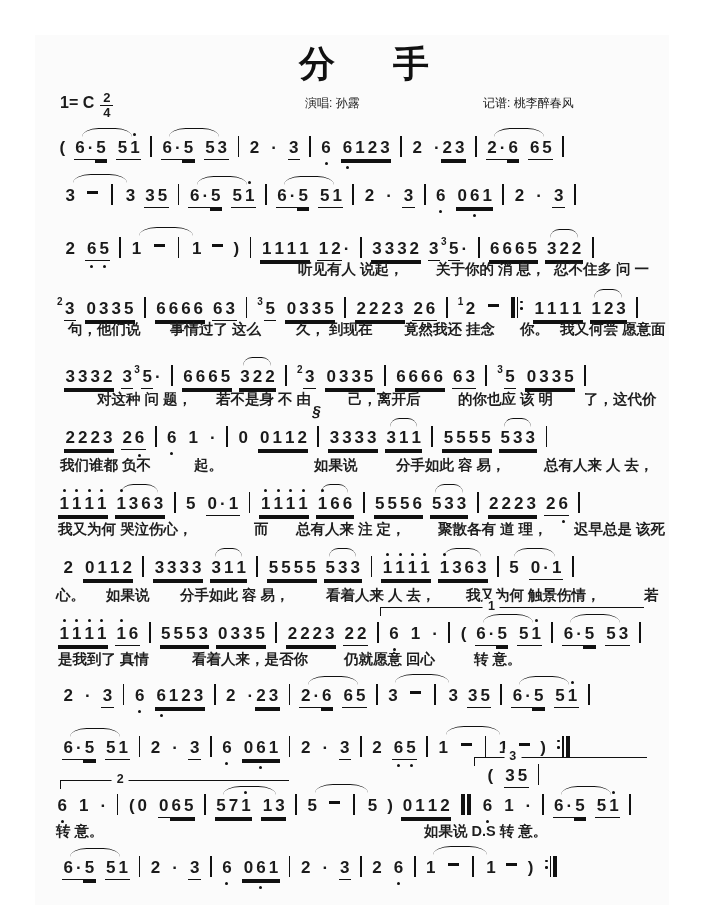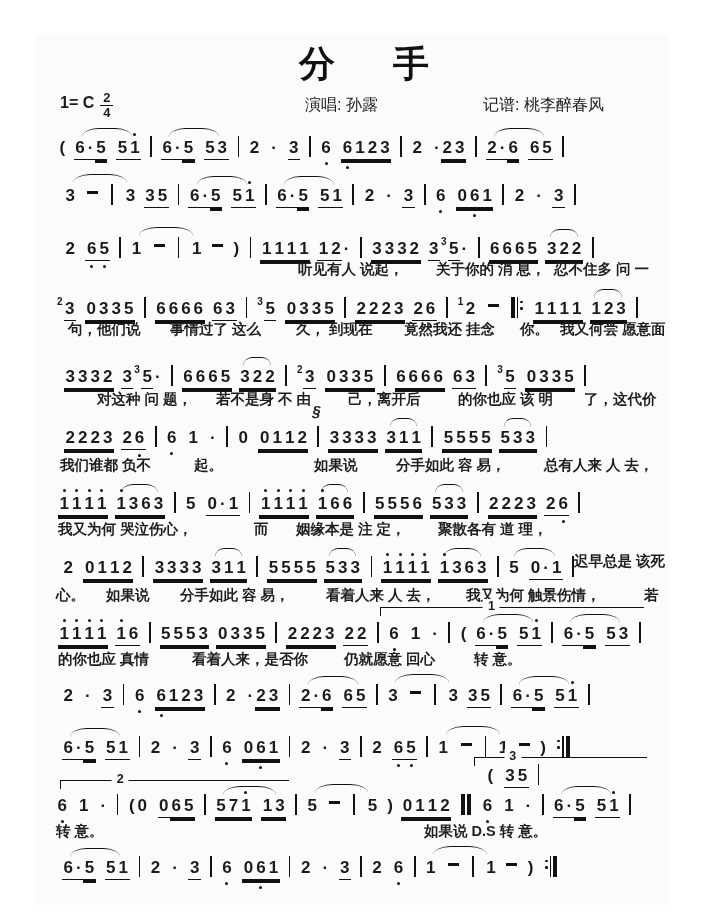--- a/index.html
+++ b/index.html
@@ -5,21 +5,21 @@
   html,body{margin:0;padding:0;background:#ffffff;}
   .page{position:relative;width:708px;height:923px;background:#ffffff;overflow:hidden;
         font-family:"Liberation Sans","DejaVu Sans",sans-serif;color:#1b1b1b;}
   .sheet-bg{position:absolute;left:35px;top:35px;width:634px;height:870px;background:#fbfbfb;}
   .title{position:absolute;top:40px;left:0;width:100%;text-align:center;font-size:36px;font-weight:bold;
          letter-spacing:58px;padding-left:78px;box-sizing:border-box;margin:0;color:#111;}
   .keysig{position:absolute;left:60px;top:92px;font-size:16px;font-weight:bold;}
   .meter{display:inline-block;vertical-align:-9px;text-align:center;font-size:13px;line-height:12px;margin-left:6px;}
   .meter .num{display:block;border-bottom:1.6px solid #111;padding:0 3px 1px;}
   .meter .den{display:block;padding-top:1px;}
-  .credit{position:absolute;top:95px;font-size:16px;}
+  .credit{position:absolute;top:95px;font-size:12px;}
   .credit.singer{left:305px;}
   .credit.notator{left:483px;text-align:right;}
   .score{position:absolute;left:0;top:0;width:708px;height:923px;}
   .mline{position:absolute;white-space:nowrap;height:24px;}
   .unit{display:inline-block;position:relative;margin-right:7px;}
   .tok{position:relative;display:inline-block;font-size:17px;line-height:20px;font-weight:bold;
        padding:0 1.5px 1px;}
   .u1{border-bottom:1.7px solid #111;}
   .u2{border-bottom:1.7px solid #111;box-shadow:0 3px 0 #111;}
   .grace{font-size:10px;vertical-align:9px;padding:0 1px;font-weight:bold;}
@@ -82,32 +82,32 @@
       <div class="lyr" style="left: 584px; top: 390px;">了，这代价</div>
       <div class="mline" style="left: 64px; top: 426px;"><span class="unit"><span class="tok u2">2</span><span class="tok u2">2</span><span class="tok u2">2</span><span class="tok u2">3</span></span><span class="unit"><span class="tok u1">2</span><span class="tok u1">6<span class="db db1"></span></span></span><span class="unit"><span class="barwrap"><span class="bar"></span></span></span><span class="unit"><span class="tok">6<span class="db"></span></span><span class="sp"></span><span class="tok">1</span><span class="sp"></span><span class="tok">·</span></span><span class="unit"><span class="barwrap"><span class="bar"></span></span></span><span class="unit"><span class="tok">0</span><span class="sp"></span><span class="tok u2">0</span><span class="tok u2">1</span><span class="tok u2">1</span><span class="tok u2">2</span></span><span class="unit"><span class="barwrap"><span class="bar"></span><span class="segno">§</span></span></span><span class="unit"><span class="tok u2">3</span><span class="tok u2">3</span><span class="tok u2">3</span><span class="tok u2">3</span></span><span class="unit"><span class="slur"></span><span class="tok u2">3</span><span class="tok u2">1</span><span class="tok u2">1</span></span><span class="unit"><span class="barwrap"><span class="bar"></span></span></span><span class="unit"><span class="tok u2">5</span><span class="tok u2">5</span><span class="tok u2">5</span><span class="tok u2">5</span></span><span class="unit"><span class="slur"></span><span class="tok u2">5</span><span class="tok u2">3</span><span class="tok u2">3</span></span><span class="unit"><span class="barwrap"><span class="bar"></span></span></span></div>
       <div class="lyr" style="left: 60px; top: 456px;">我们谁都 负不</div>
       <div class="lyr" style="left: 194px; top: 456px;">起。</div>
       <div class="lyr" style="left: 314px; top: 456px;">如果说</div>
       <div class="lyr" style="left: 396px; top: 456px;">分手如此 容 易，</div>
       <div class="lyr" style="left: 544px; top: 456px;">总有人来 人 去，</div>
       <div class="mline" style="left: 58px; top: 492px;"><span class="unit"><span class="tok u2">1<span class="da"></span></span><span class="tok u2">1<span class="da"></span></span><span class="tok u2">1<span class="da"></span></span><span class="tok u2">1<span class="da"></span></span></span><span class="unit"><span class="slur"></span><span class="tok u2">1<span class="da"></span></span><span class="tok u2">3</span><span class="tok u2">6</span><span class="tok u2">3</span></span><span class="unit"><span class="barwrap"><span class="bar"></span></span></span><span class="unit"><span class="tok">5</span><span class="sp"></span><span class="tok u1">0</span><span class="tok u1">·</span><span class="tok u1">1</span></span><span class="unit"><span class="barwrap"><span class="bar"></span></span></span><span class="unit"><span class="tok u2">1<span class="da"></span></span><span class="tok u2">1<span class="da"></span></span><span class="tok u2">1<span class="da"></span></span><span class="tok u2">1<span class="da"></span></span></span><span class="unit"><span class="slur"></span><span class="tok u2">1<span class="da"></span></span><span class="tok u2">6</span><span class="tok u2">6</span></span><span class="unit"><span class="barwrap"><span class="bar"></span></span></span><span class="unit"><span class="tok u2">5</span><span class="tok u2">5</span><span class="tok u2">5</span><span class="tok u2">6</span></span><span class="unit"><span class="slur"></span><span class="tok u2">5</span><span class="tok u2">3</span><span class="tok u2">3</span></span><span class="unit"><span class="barwrap"><span class="bar"></span></span></span><span class="unit"><span class="tok u2">2</span><span class="tok u2">2</span><span class="tok u2">2</span><span class="tok u2">3</span></span><span class="unit"><span class="tok u1">2</span><span class="tok u1">6<span class="db db1"></span></span></span><span class="unit"><span class="barwrap"><span class="bar"></span></span></span></div>
       <div class="lyr" style="left: 58px; top: 520px;">我又为何 哭泣伤心，</div>
       <div class="lyr" style="left: 254px; top: 520px;">而</div>
-      <div class="lyr" style="left: 296px; top: 520px;">姻缘本是 注 定，</div>
+      <div class="lyr" style="left: 296px; top: 520px;">总有人来 注 定，</div>
       <div class="lyr" style="left: 438px; top: 520px;">聚散各有 道 理，</div>
-      <div class="lyr" style="left: 574px; top: 520px; margin-top: 32px;">迟早总是 该死</div>
+      <div class="lyr" style="left: 574px; top: 520px;">迟早总是 该死</div>
       <div class="mline" style="left: 62px; top: 556px;"><span class="unit"><span class="tok">2</span><span class="sp"></span><span class="tok u2">0</span><span class="tok u2">1</span><span class="tok u2">1</span><span class="tok u2">2</span></span><span class="unit"><span class="barwrap"><span class="bar"></span></span></span><span class="unit"><span class="tok u2">3</span><span class="tok u2">3</span><span class="tok u2">3</span><span class="tok u2">3</span></span><span class="unit"><span class="slur"></span><span class="tok u2">3</span><span class="tok u2">1</span><span class="tok u2">1</span></span><span class="unit"><span class="barwrap"><span class="bar"></span></span></span><span class="unit"><span class="tok u2">5</span><span class="tok u2">5</span><span class="tok u2">5</span><span class="tok u2">5</span></span><span class="unit"><span class="slur"></span><span class="tok u2">5</span><span class="tok u2">3</span><span class="tok u2">3</span></span><span class="unit"><span class="barwrap"><span class="bar"></span></span></span><span class="unit"><span class="tok u2">1<span class="da"></span></span><span class="tok u2">1<span class="da"></span></span><span class="tok u2">1<span class="da"></span></span><span class="tok u2">1<span class="da"></span></span></span><span class="unit"><span class="slur"></span><span class="tok u2">1<span class="da"></span></span><span class="tok u2">3</span><span class="tok u2">6</span><span class="tok u2">3</span></span><span class="unit"><span class="barwrap"><span class="bar"></span></span></span><span class="unit"><span class="slur"></span><span class="tok">5</span><span class="sp"></span><span class="tok u1">0</span><span class="tok u1">·</span><span class="tok u1">1</span></span><span class="unit"><span class="barwrap"><span class="bar"></span></span></span></div>
       <div class="lyr" style="left: 56px; top: 586px;">心。</div>
       <div class="lyr" style="left: 106px; top: 586px;">如果说</div>
       <div class="lyr" style="left: 180px; top: 586px;">分手如此 容 易，</div>
       <div class="lyr" style="left: 326px; top: 586px;">看着人来 人 去，</div>
       <div class="lyr" style="left: 466px; top: 586px;">我又为何 触景伤情，</div>
       <div class="lyr" style="left: 644px; top: 586px;">若</div>
       <div class="mline" style="left: 58px; top: 622px;"><span class="unit"><span class="tok u2">1<span class="da"></span></span><span class="tok u2">1<span class="da"></span></span><span class="tok u2">1<span class="da"></span></span><span class="tok u2">1<span class="da"></span></span></span><span class="unit"><span class="tok u1">1<span class="da"></span></span><span class="tok u1">6</span></span><span class="unit"><span class="barwrap"><span class="bar"></span></span></span><span class="unit"><span class="tok u2">5</span><span class="tok u2">5</span><span class="tok u2">5</span><span class="tok u2">3</span></span><span class="unit"><span class="tok u2">0</span><span class="tok u2">3</span><span class="tok u2">3</span><span class="tok u2">5</span></span><span class="unit"><span class="barwrap"><span class="bar"></span></span></span><span class="unit"><span class="tok u2">2</span><span class="tok u2">2</span><span class="tok u2">2</span><span class="tok u2">3</span></span><span class="unit"><span class="tok u1">2</span><span class="tok u1">2</span></span><span class="unit"><span class="barwrap"><span class="bar"></span></span></span><span class="unit"><span class="tok">6<span class="db"></span></span><span class="sp"></span><span class="tok">1</span><span class="sp"></span><span class="tok">·</span></span><span class="unit"><span class="barwrap"><span class="bar"></span></span></span><span class="unit"><span class="tok">(</span></span><span class="unit"><span class="slur"></span><span class="tok u1">6</span><span class="tok u1">·</span><span class="tok u2">5</span><span class="sp"></span><span class="tok u1">5</span><span class="tok u1">1<span class="da"></span></span></span><span class="unit"><span class="barwrap"><span class="bar"></span></span></span><span class="unit"><span class="slur"></span><span class="tok u1">6</span><span class="tok u1">·</span><span class="tok u2">5</span><span class="sp"></span><span class="tok u1">5</span><span class="tok u1">3</span></span><span class="unit"><span class="barwrap"><span class="bar"></span></span></span></div>
-      <div class="lyr" style="left: 58px; top: 650px;">的你也应 真情</div>
+      <div class="lyr" style="left: 58px; top: 650px;">是我到了 真情</div>
       <div class="lyr" style="left: 192px; top: 650px;">看着人来，是否你</div>
       <div class="lyr" style="left: 344px; top: 650px;">仍就愿意 回心</div>
       <div class="lyr" style="left: 474px; top: 650px;">转 意。</div>
       <div class="mline" style="left: 62px; top: 684px;"><span class="unit"><span class="tok">2</span><span class="sp"></span><span class="tok">·</span><span class="sp"></span><span class="tok u1">3</span></span><span class="unit"><span class="barwrap"><span class="bar"></span></span></span><span class="unit"><span class="tok">6<span class="db"></span></span><span class="sp"></span><span class="tok u2">6<span class="db db2"></span></span><span class="tok u2">1</span><span class="tok u2">2</span><span class="tok u2">3</span></span><span class="unit"><span class="barwrap"><span class="bar"></span></span></span><span class="unit"><span class="tok">2</span><span class="sp"></span><span class="tok">·</span><span class="tok u2">2</span><span class="tok u2">3</span></span><span class="unit"><span class="barwrap"><span class="bar"></span></span></span><span class="unit"><span class="slur"></span><span class="tok u1">2</span><span class="tok u1">·</span><span class="tok u2">6</span><span class="sp"></span><span class="tok u1">6</span><span class="tok u1">5</span></span><span class="unit"><span class="barwrap"><span class="bar"></span></span></span><span class="unit"><span class="slur"></span><span class="tok">3</span><span class="sp"></span><span class="dash"></span><span class="sp"></span><span class="barwrap"><span class="bar"></span></span><span class="sp"></span><span class="tok">3</span></span><span class="unit"><span class="tok u1">3</span><span class="tok u1">5</span></span><span class="unit"><span class="barwrap"><span class="bar"></span></span></span><span class="unit"><span class="slur"></span><span class="tok u1">6</span><span class="tok u1">·</span><span class="tok u2">5</span><span class="sp"></span><span class="tok u1">5</span><span class="tok u1">1<span class="da"></span></span></span><span class="unit"><span class="barwrap"><span class="bar"></span></span></span></div>
       <div class="mline" style="left: 62px; top: 736px;"><span class="unit"><span class="slur"></span><span class="tok u1">6</span><span class="tok u1">·</span><span class="tok u2">5</span><span class="sp"></span><span class="tok u1">5</span><span class="tok u1">1</span></span><span class="unit"><span class="barwrap"><span class="bar"></span></span></span><span class="unit"><span class="tok">2</span><span class="sp"></span><span class="tok">·</span><span class="sp"></span><span class="tok u1">3</span></span><span class="unit"><span class="barwrap"><span class="bar"></span></span></span><span class="unit"><span class="tok">6<span class="db"></span></span><span class="sp"></span><span class="tok u2">0</span><span class="tok u2">6<span class="db db2"></span></span><span class="tok u2">1</span></span><span class="unit"><span class="barwrap"><span class="bar"></span></span></span><span class="unit"><span class="tok">2</span><span class="sp"></span><span class="tok">·</span><span class="sp"></span><span class="tok u1">3</span></span><span class="unit"><span class="barwrap"><span class="bar"></span></span></span><span class="unit"><span class="tok">2</span><span class="sp"></span><span class="tok u1">6<span class="db db1"></span></span><span class="tok u1">5<span class="db db1"></span></span></span><span class="unit"><span class="barwrap"><span class="bar"></span></span></span><span class="unit"><span class="slur"></span><span class="tok">1</span><span class="sp"></span><span class="dash"></span><span class="sp"></span><span class="barwrap"><span class="bar"></span></span><span class="sp"></span><span class="tok">1</span></span><span class="unit"><span class="dash"></span></span><span class="unit"><span class="tok">)</span></span><span class="unit"><span class="cbar"><span class="rdots"><span class="rdot"></span><span class="rdot"></span></span><span class="bar"></span><span class="bar thick"></span></span></span></div>
       <div class="mline" style="left: 56px; top: 794px;"><span class="unit"><span class="tok">6<span class="db"></span></span><span class="sp"></span><span class="tok">1</span><span class="sp"></span><span class="tok">·</span></span><span class="unit"><span class="barwrap"><span class="bar"></span></span></span><span class="unit"><span class="tok">(</span><span class="tok">0</span><span class="sp"></span><span class="tok u1">0</span><span class="tok u2">6</span><span class="tok u2">5</span></span><span class="unit"><span class="barwrap"><span class="bar"></span></span></span><span class="unit"><span class="slur"></span><span class="tok u2">5</span><span class="tok u2">7</span><span class="tok u2">1<span class="da"></span></span><span class="sp"></span><span class="tok u2">1</span><span class="tok u2">3</span></span><span class="unit"><span class="barwrap"><span class="bar"></span></span></span><span class="unit"><span class="slur"></span><span class="tok">5</span><span class="sp"></span><span class="dash"></span><span class="sp"></span><span class="barwrap"><span class="bar"></span></span><span class="sp"></span><span class="tok">5</span></span><span class="unit"><span class="tok">)</span></span><span class="unit"><span class="tok u2">0</span><span class="tok u2">1</span><span class="tok u2">1</span><span class="tok u2">2</span></span><span class="unit"><span class="cbar"><span class="bar thick"></span><span class="bar thick"></span></span></span><span class="unit"><span class="tok">6<span class="db"></span></span><span class="sp"></span><span class="tok">1</span><span class="sp"></span><span class="tok">·</span></span><span class="unit"><span class="barwrap"><span class="bar"></span></span></span><span class="unit"><span class="slur"></span><span class="tok u1">6</span><span class="tok u1">·</span><span class="tok u2">5</span><span class="sp"></span><span class="tok u1">5</span><span class="tok u1">1<span class="da"></span></span></span><span class="unit"><span class="barwrap"><span class="bar"></span></span></span></div>
       <div class="mline" style="left: 486px; top: 764px;"><span class="unit"><span class="tok">(</span><span class="sp"></span><span class="tok u1">3</span><span class="tok u1">5</span></span><span class="unit"><span class="barwrap"><span class="bar"></span></span></span></div>
       <div class="lyr" style="left: 56px; top: 822px;">转 意。</div>
       <div class="lyr" style="left: 424px; top: 822px;">如果说 D.S 转 意。</div>
       <div class="mline" style="left: 62px; top: 856px;"><span class="unit"><span class="slur"></span><span class="tok u1">6</span><span class="tok u1">·</span><span class="tok u2">5</span><span class="sp"></span><span class="tok u1">5</span><span class="tok u1">1</span></span><span class="unit"><span class="barwrap"><span class="bar"></span></span></span><span class="unit"><span class="tok">2</span><span class="sp"></span><span class="tok">·</span><span class="sp"></span><span class="tok u1">3</span></span><span class="unit"><span class="barwrap"><span class="bar"></span></span></span><span class="unit"><span class="tok">6<span class="db"></span></span><span class="sp"></span><span class="tok u2">0</span><span class="tok u2">6<span class="db db2"></span></span><span class="tok u2">1</span></span><span class="unit"><span class="barwrap"><span class="bar"></span></span></span><span class="unit"><span class="tok">2</span><span class="sp"></span><span class="tok">·</span><span class="sp"></span><span class="tok u1">3</span></span><span class="unit"><span class="barwrap"><span class="bar"></span></span></span><span class="unit"><span class="tok">2</span><span class="sp"></span><span class="tok">6<span class="db"></span></span></span><span class="unit"><span class="barwrap"><span class="bar"></span></span></span><span class="unit"><span class="slur"></span><span class="tok">1</span><span class="sp"></span><span class="dash"></span><span class="sp"></span><span class="barwrap"><span class="bar"></span></span><span class="sp"></span><span class="tok">1</span></span><span class="unit"><span class="dash"></span></span><span class="unit"><span class="tok">)</span></span><span class="unit"><span class="cbar"><span class="rdots"><span class="rdot"></span><span class="rdot"></span></span><span class="bar"></span><span class="bar thick"></span></span></span></div>

